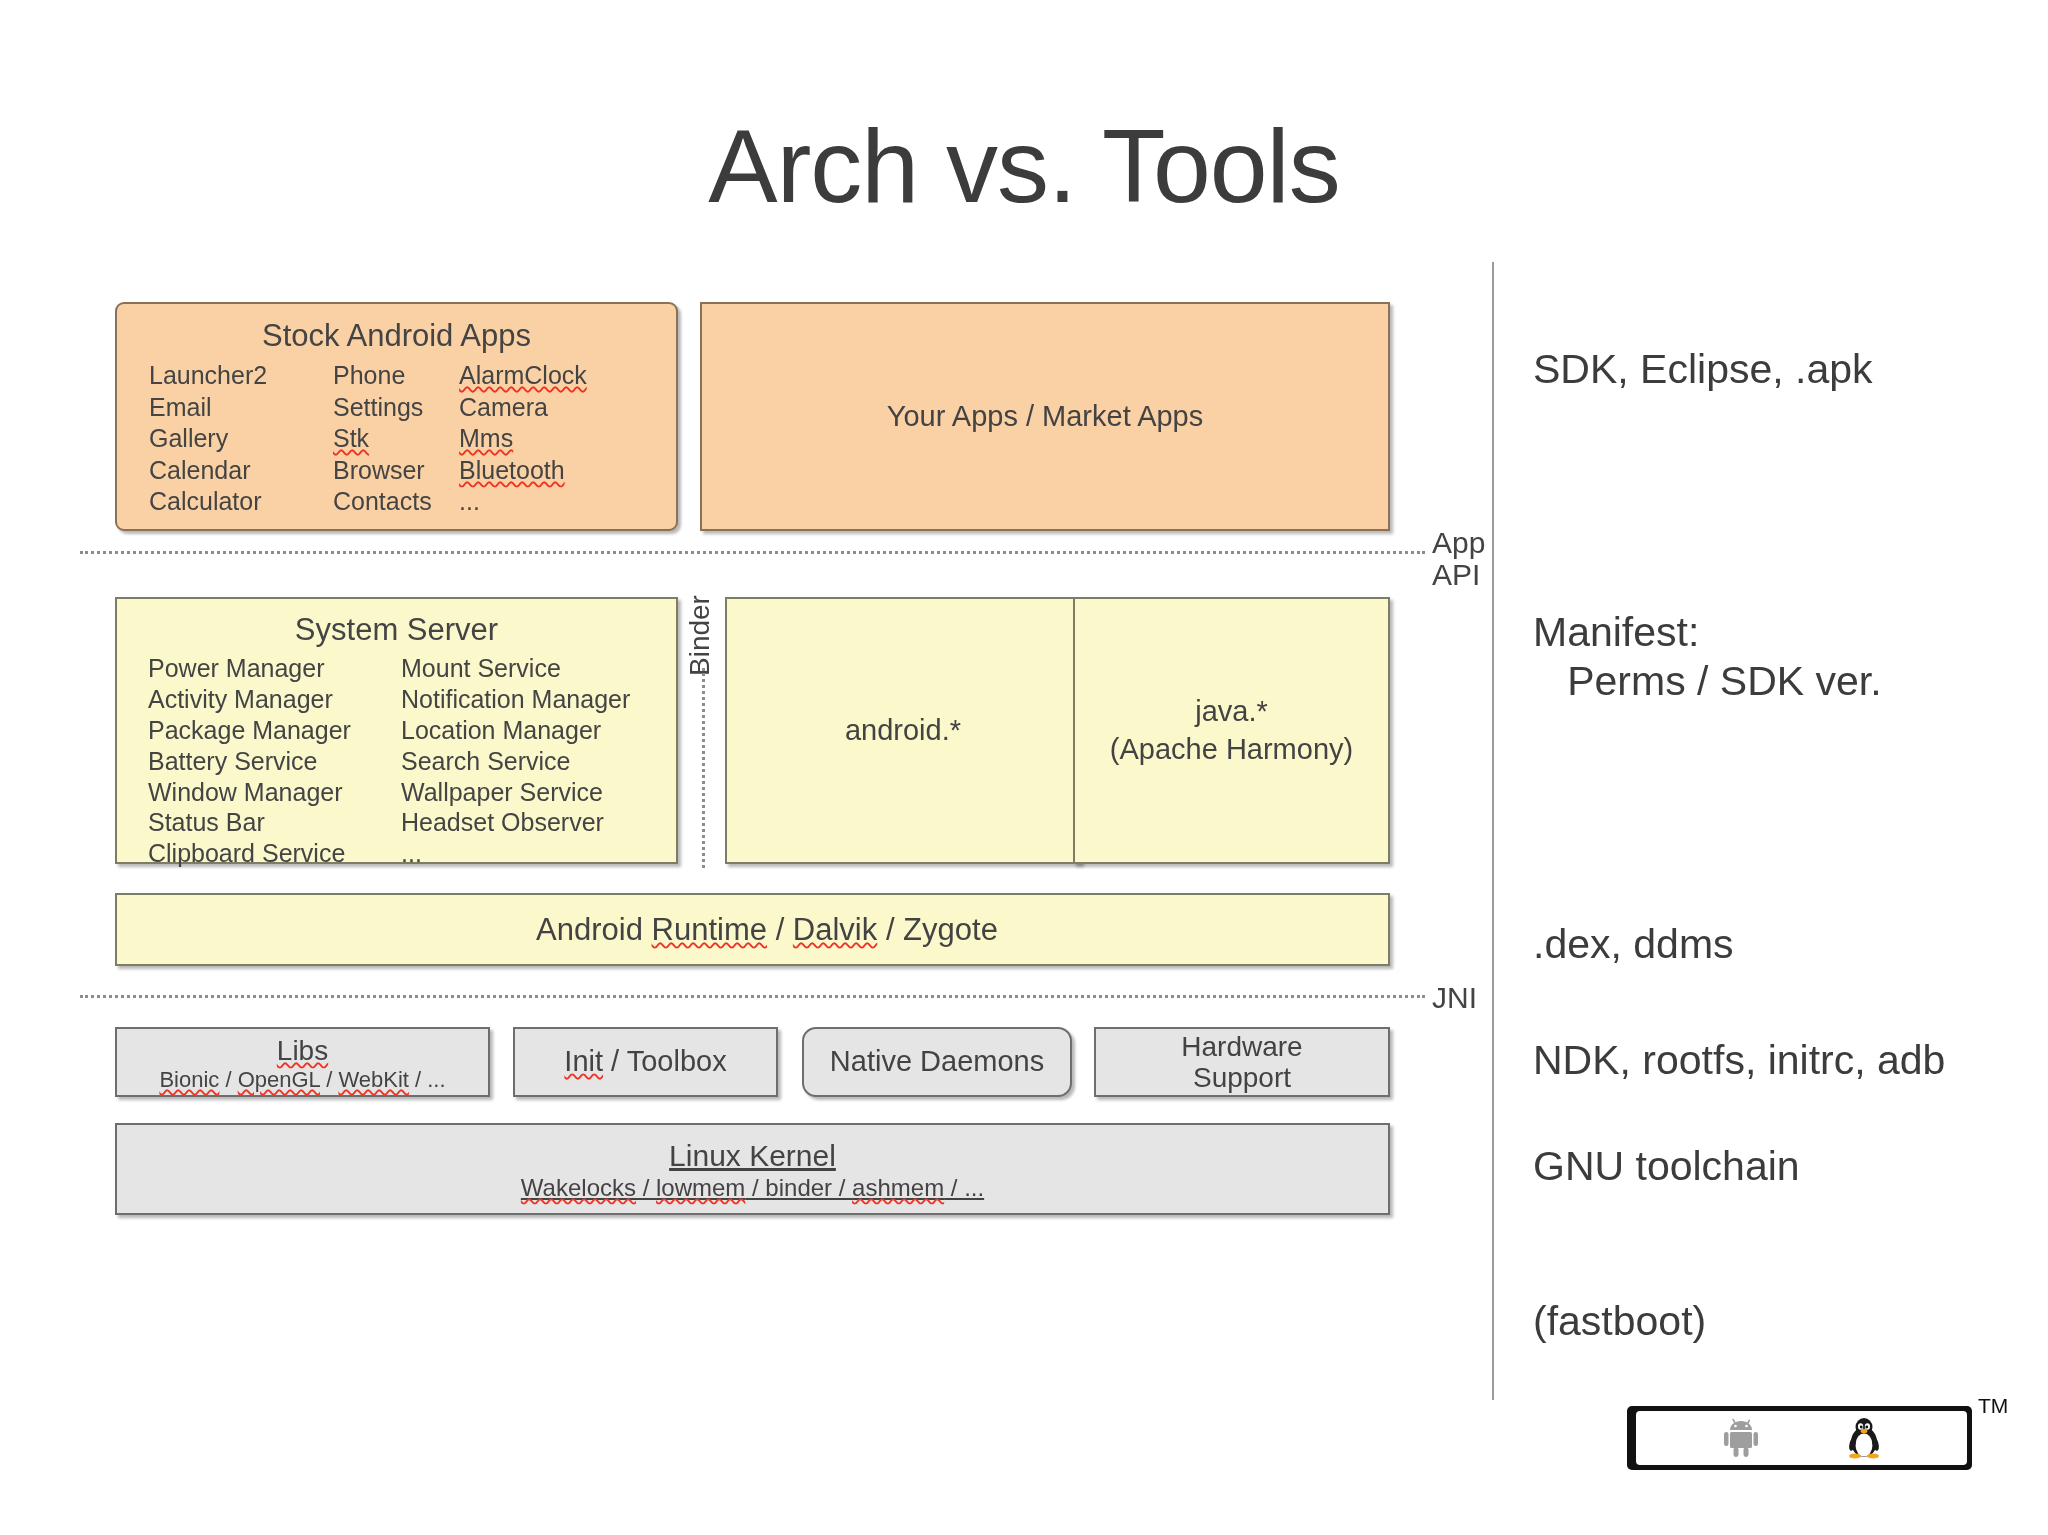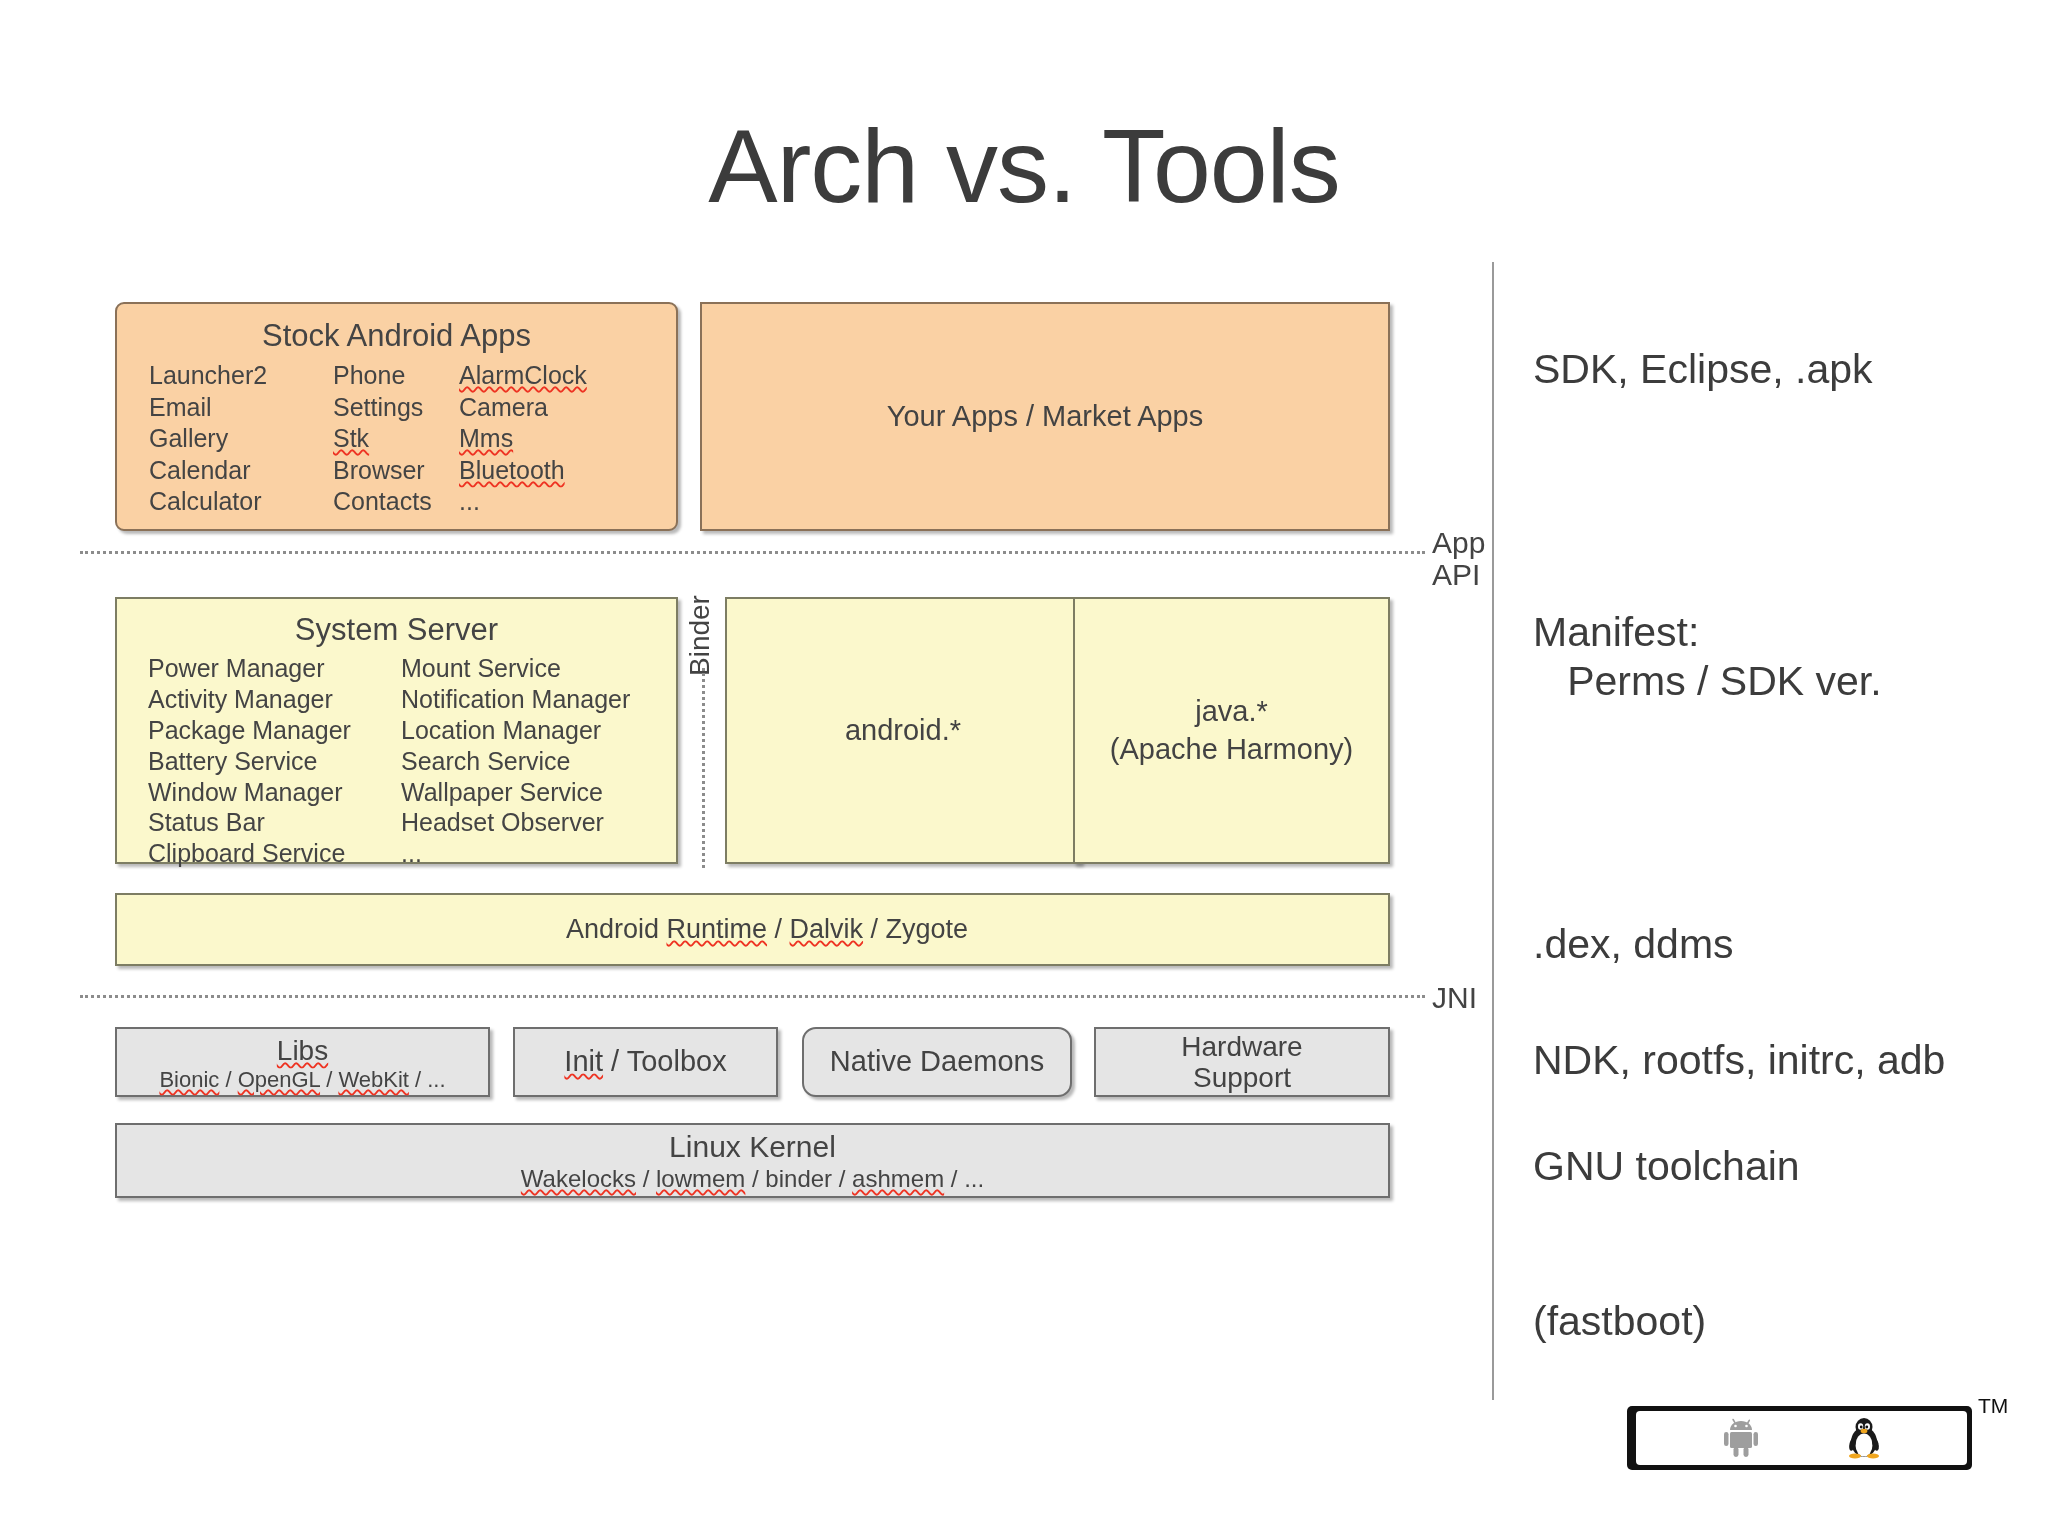--- a/index.html
+++ b/index.html
@@ -130,38 +130,38 @@
 
   
   #android-star-box { left: 725px; top: 597px; width: 356px; height: 267px;
                       justify-content: center; }
   #java-star-box    { left: 1073px; top: 597px; width: 317px; height: 267px;
                       justify-content: center; }
 
   
   #runtime-box { left: 115px; top: 893px; width: 1275px; height: 73px;
                  justify-content: center; }
-  #runtime-box .center-label { font-size: 27px; margin-left: 29px; }
+  #runtime-box .center-label { font-size: 31px; margin-left: 29px; }
 
   
   #libs-box   { left: 115px;  top: 1027px; width: 375px; height: 70px;
                 justify-content: center; }
   #init-box   { left: 513px;  top: 1027px; width: 265px; height: 70px;
                 justify-content: center; }
   #daemons-box{ left: 802px;  top: 1027px; width: 270px; height: 70px;
                 justify-content: center; border-radius: 14px; }
   #hw-box     { left: 1094px; top: 1027px; width: 296px; height: 70px;
                 justify-content: center; }
   #libs-title { font-size: 28px; margin-top: 3px; }
   #libs-sub   { font-size: 22px; }
   #hw-box .center-label { font-size: 28px; line-height: 1.12; }
 
   
-  #kernel-box { left: 115px; top: 1123px; width: 1275px; height: 75px;
-                justify-content: center; }
+  #kernel-box { left: 115px; top: 1123px; width: 1275px; height: 92px;
+                justify-content: center; text-decoration: underline; }
   #kernel-title { font-size: 30px; margin-top: 2px; }
   #kernel-sub   { font-size: 24px; margin-top: 1px; }
 
   
   .hdotline {
     position: absolute;
     left: 80px;
     width: 1345px;
     height: 0;
     border-top: 3px dotted #8c8c8c;

